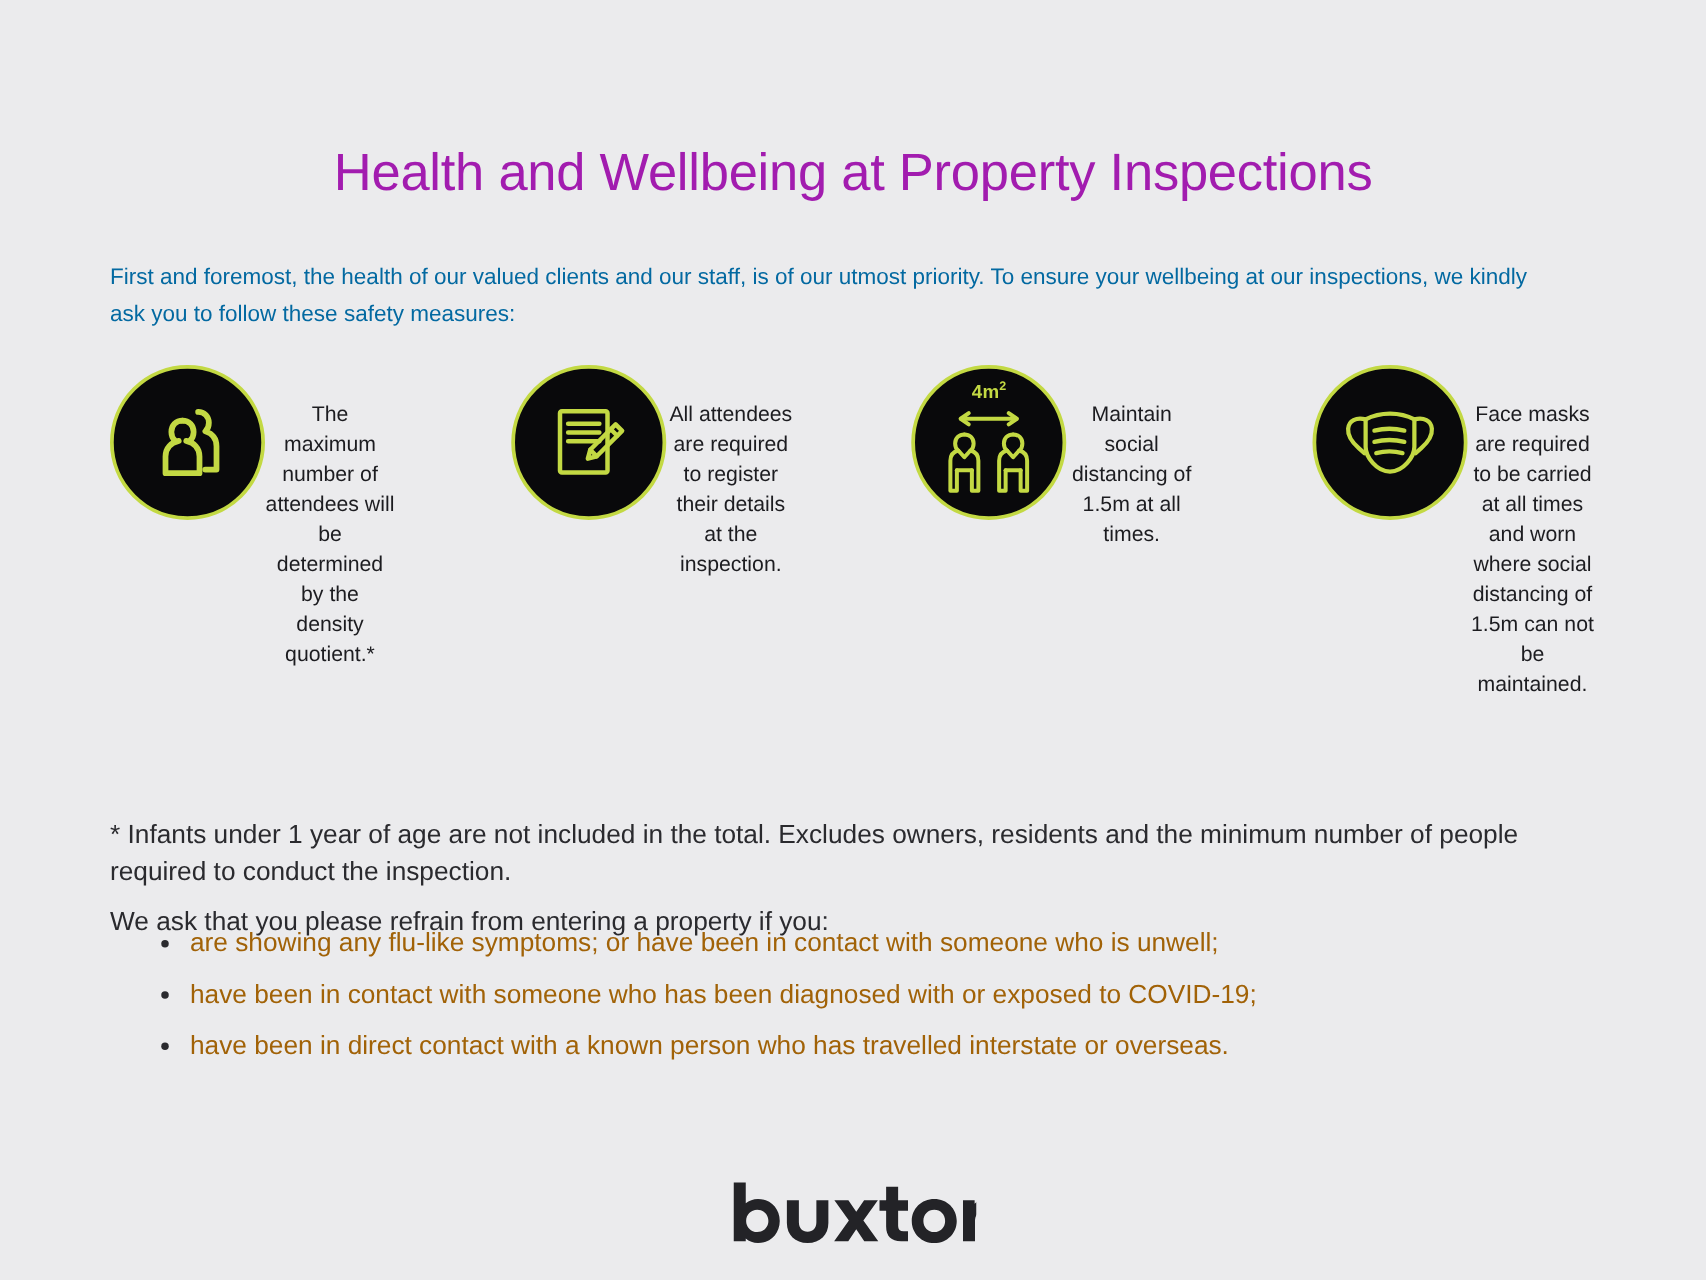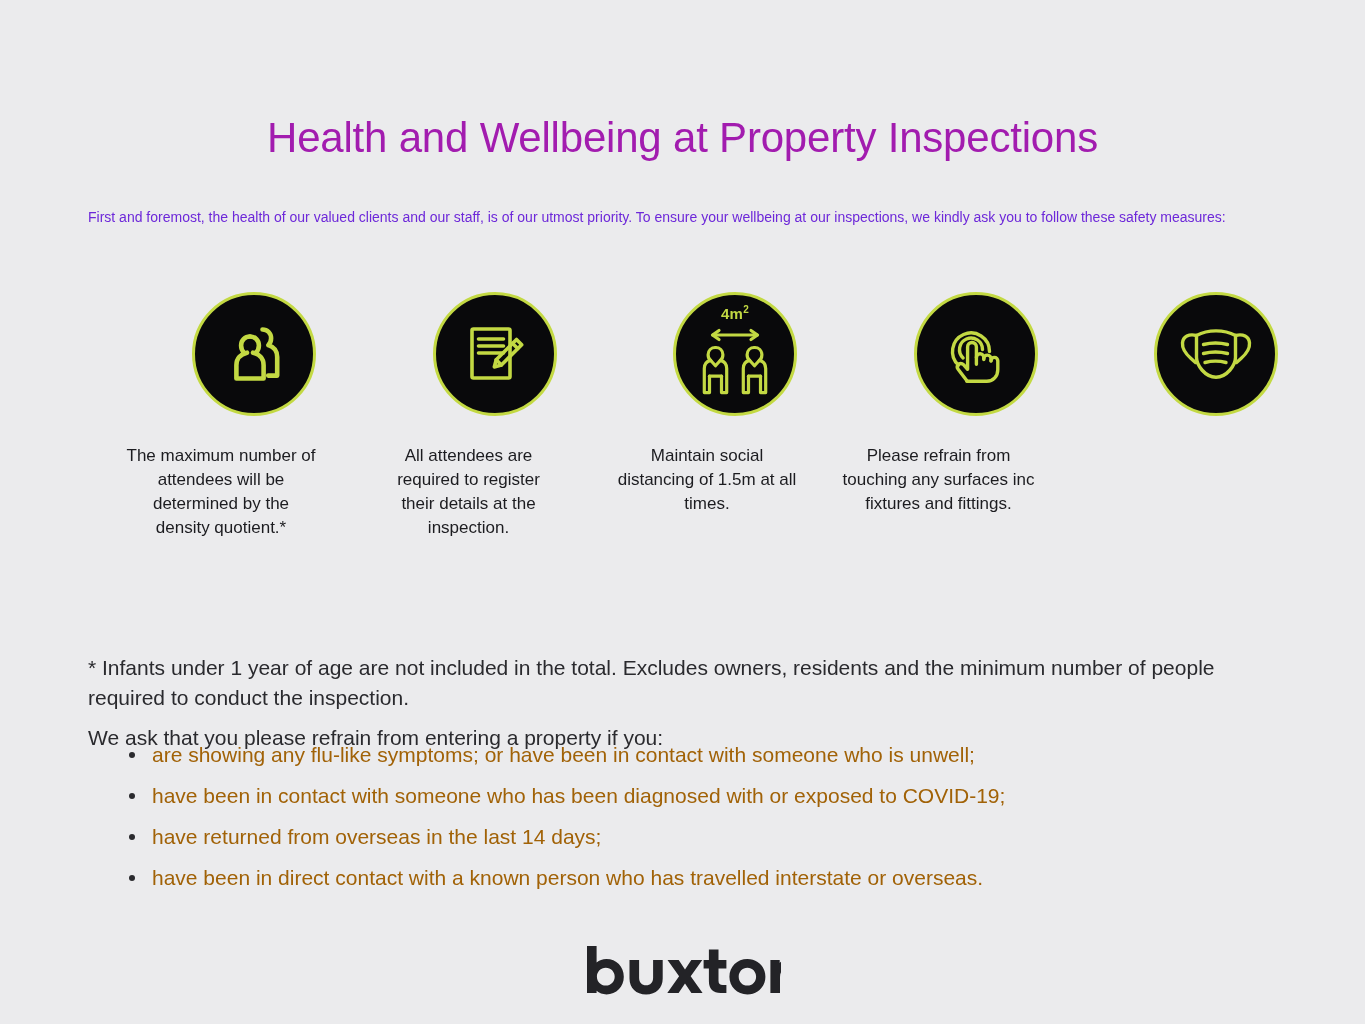--- a/index.html
+++ b/index.html
@@ -34,41 +34,41 @@
     line-height: 1.15;
     color: #a21caf;
   }
 
   
   .intro {
     position: absolute;
     top: 188px;
     left: 88px;
     width: 1150px;
-    font-size: 14px;
+    font-size: 18px;
     line-height: 30px;
     font-weight: 400;
-    color: #6d28d9;
+    color: #0369a1;
   }
 
   
   .icon-row {
     position: absolute;
     top: 292px;
     left: 88px;
     width: 1190px;
     display: flex;
     justify-content: space-between;
     align-items: flex-start;
   }
   .icon-col {
     width: 228px;
     display: flex;
-    flex-direction: column;
-    align-items: flex-end;
+    flex-direction: row;
+    align-items: flex-start;
   }
   .badge {
     position: relative;
     width: 124px;
     height: 124px;
     border-radius: 50%;
     background: #09090b;
     border: 3px solid #c3d943;
     box-sizing: border-box;
     display: flex;
@@ -230,68 +230,50 @@
             <path d="M56.5 35.4c-3.8 1-6.2 3.6-6.2 8.2v24h5.2V51.2"></path>
             <path d="M66.5 35.4c3.8 1 6.2 3.6 6.2 8.2v24h-5.2V51.2"></path>
             <path d="M55.5 51.2h12"></path>
             <path d="M57 35.8l4.5 5 4.5-5"></path>
           </svg>
         </span>
       </div>
       <div class="caption">Maintain social distancing of 1.5m at all times.</div>
     </div>
 
-    <div class="icon-col col-4">
-      <div class="badge">
-        <span>
-          <svg width="70" height="70" viewBox="0 0 70 70" fill="none" stroke="#c3d943" stroke-width="3.4" stroke-linejoin="round" stroke-linecap="round">
-
-            <path d="M48.5 32.5a18.5 18.5 0 1 0-31 13.6"></path>
-            <path d="M41.5 30.5a11.5 11.5 0 1 0-19.4 8.4"></path>
-
-            <path d="M31 23.5a4.4 4.4 0 0 1 4.4 4.4v17.3"></path>
-            <path d="M31 23.5a4.4 4.4 0 0 0-4.4 4.4v22.4l-4.1-4.6c-1.6-1.7-4-1.6-5.4 0-1.2 1.4-1.1 3.2.2 4.8l8.6 11.2"></path>
-            <path d="M35.4 38.5c0-2.1 1.6-3.7 3.7-3.7s3.7 1.6 3.7 3.7v2"></path>
-            <path d="M42.8 39.6c0-2 1.6-3.5 3.6-3.5s3.6 1.6 3.6 3.5v2.4"></path>
-            <path d="M50 41.8c0-1.9 1.5-3.4 3.4-3.4s3.4 1.5 3.4 3.4v8.6c0 6.8-4.5 11.8-11 11.8h-20"></path>
-          </svg>
-        </span>
-      </div>
-      <div class="caption">Please refrain from touching any surfaces inc fixtures and fittings.</div>
-    </div>
 
     <div class="icon-col col-5">
       <div class="badge">
         <span>
           <svg width="78" height="62" viewBox="0 0 78 62" fill="none" stroke="#c3d943" stroke-width="3.4" stroke-linejoin="round" stroke-linecap="round">
 
             <path d="M19.5 12.5C12 10.5 6 13.5 5.5 20c-.5 6.5 4.5 12 8.5 15.5l4.5 4"></path>
 
             <path d="M58.5 12.5C66 10.5 72 13.5 72.5 20c.5 6.5-4.5 12-8.5 15.5l-4.5 4"></path>
 
             <path d="M19.5 12.5c6-3.2 12.3-4.6 19.5-4.6s13.5 1.4 19.5 4.6v21.8c0 8-8.7 19.9-19.5 19.9S19.5 42.3 19.5 34.3z"></path>
 
             <path d="M26.5 21.5c8-2 16-2 24 0"></path>
             <path d="M26.5 30.5c8-2 16-2 24 0"></path>
             <path d="M28 39.5c7-1.8 14-1.8 21 0"></path>
           </svg>
         </span>
       </div>
+      <div class="caption">Face masks are required to be carried at all times and worn where social distancing of 1.5m can not be maintained.</div>
     </div>
 
   </div>
 
   <p class="footnote">* Infants under 1 year of age are not included in the total. Excludes owners, residents and the minimum number of people required to conduct the inspection.</p>
 
   <p class="leadin">We ask that you please refrain from entering a property if you:</p>
 
   <ul class="bullets">
     <li><span class="dot"></span><span>are showing any flu-like symptoms; or have been in contact with someone who is unwell;</span></li>
     <li><span class="dot"></span><span>have been in contact with someone who has been diagnosed with or exposed to COVID-19;</span></li>
-    <li><span class="dot"></span><span>have returned from overseas in the last 14 days;</span></li>
     <li><span class="dot"></span><span>have been in direct contact with a known person who has travelled interstate or overseas.</span></li>
   </ul>
 
   <div class="logo">
     <svg width="196" height="60" viewBox="0 0 196 60" fill="#232327" aria-hidden="true">
 
       <path d="M2 2h9.6v16.6c2.6-2.2 6-3.5 9.8-3.5 10 0 17.4 7.6 17.4 17.6S31.4 50.4 21.4 50.4c-3.8 0-7.2-1.3-9.8-3.6V49H2V2zm18.8 39.6c5.1 0 8.9-4 8.9-8.9s-3.8-8.9-8.9-8.9-8.9 4-8.9 8.9 3.8 8.9 8.9 8.9z"></path>
 
       <path d="M44.5 16.1h9.6v17.6c0 4.7 2.8 7.6 7 7.6s7-2.9 7-7.6V16.1h9.6v18.3c0 9.6-6.6 16-16.6 16s-16.6-6.4-16.6-16V16.1z"></path>
 

